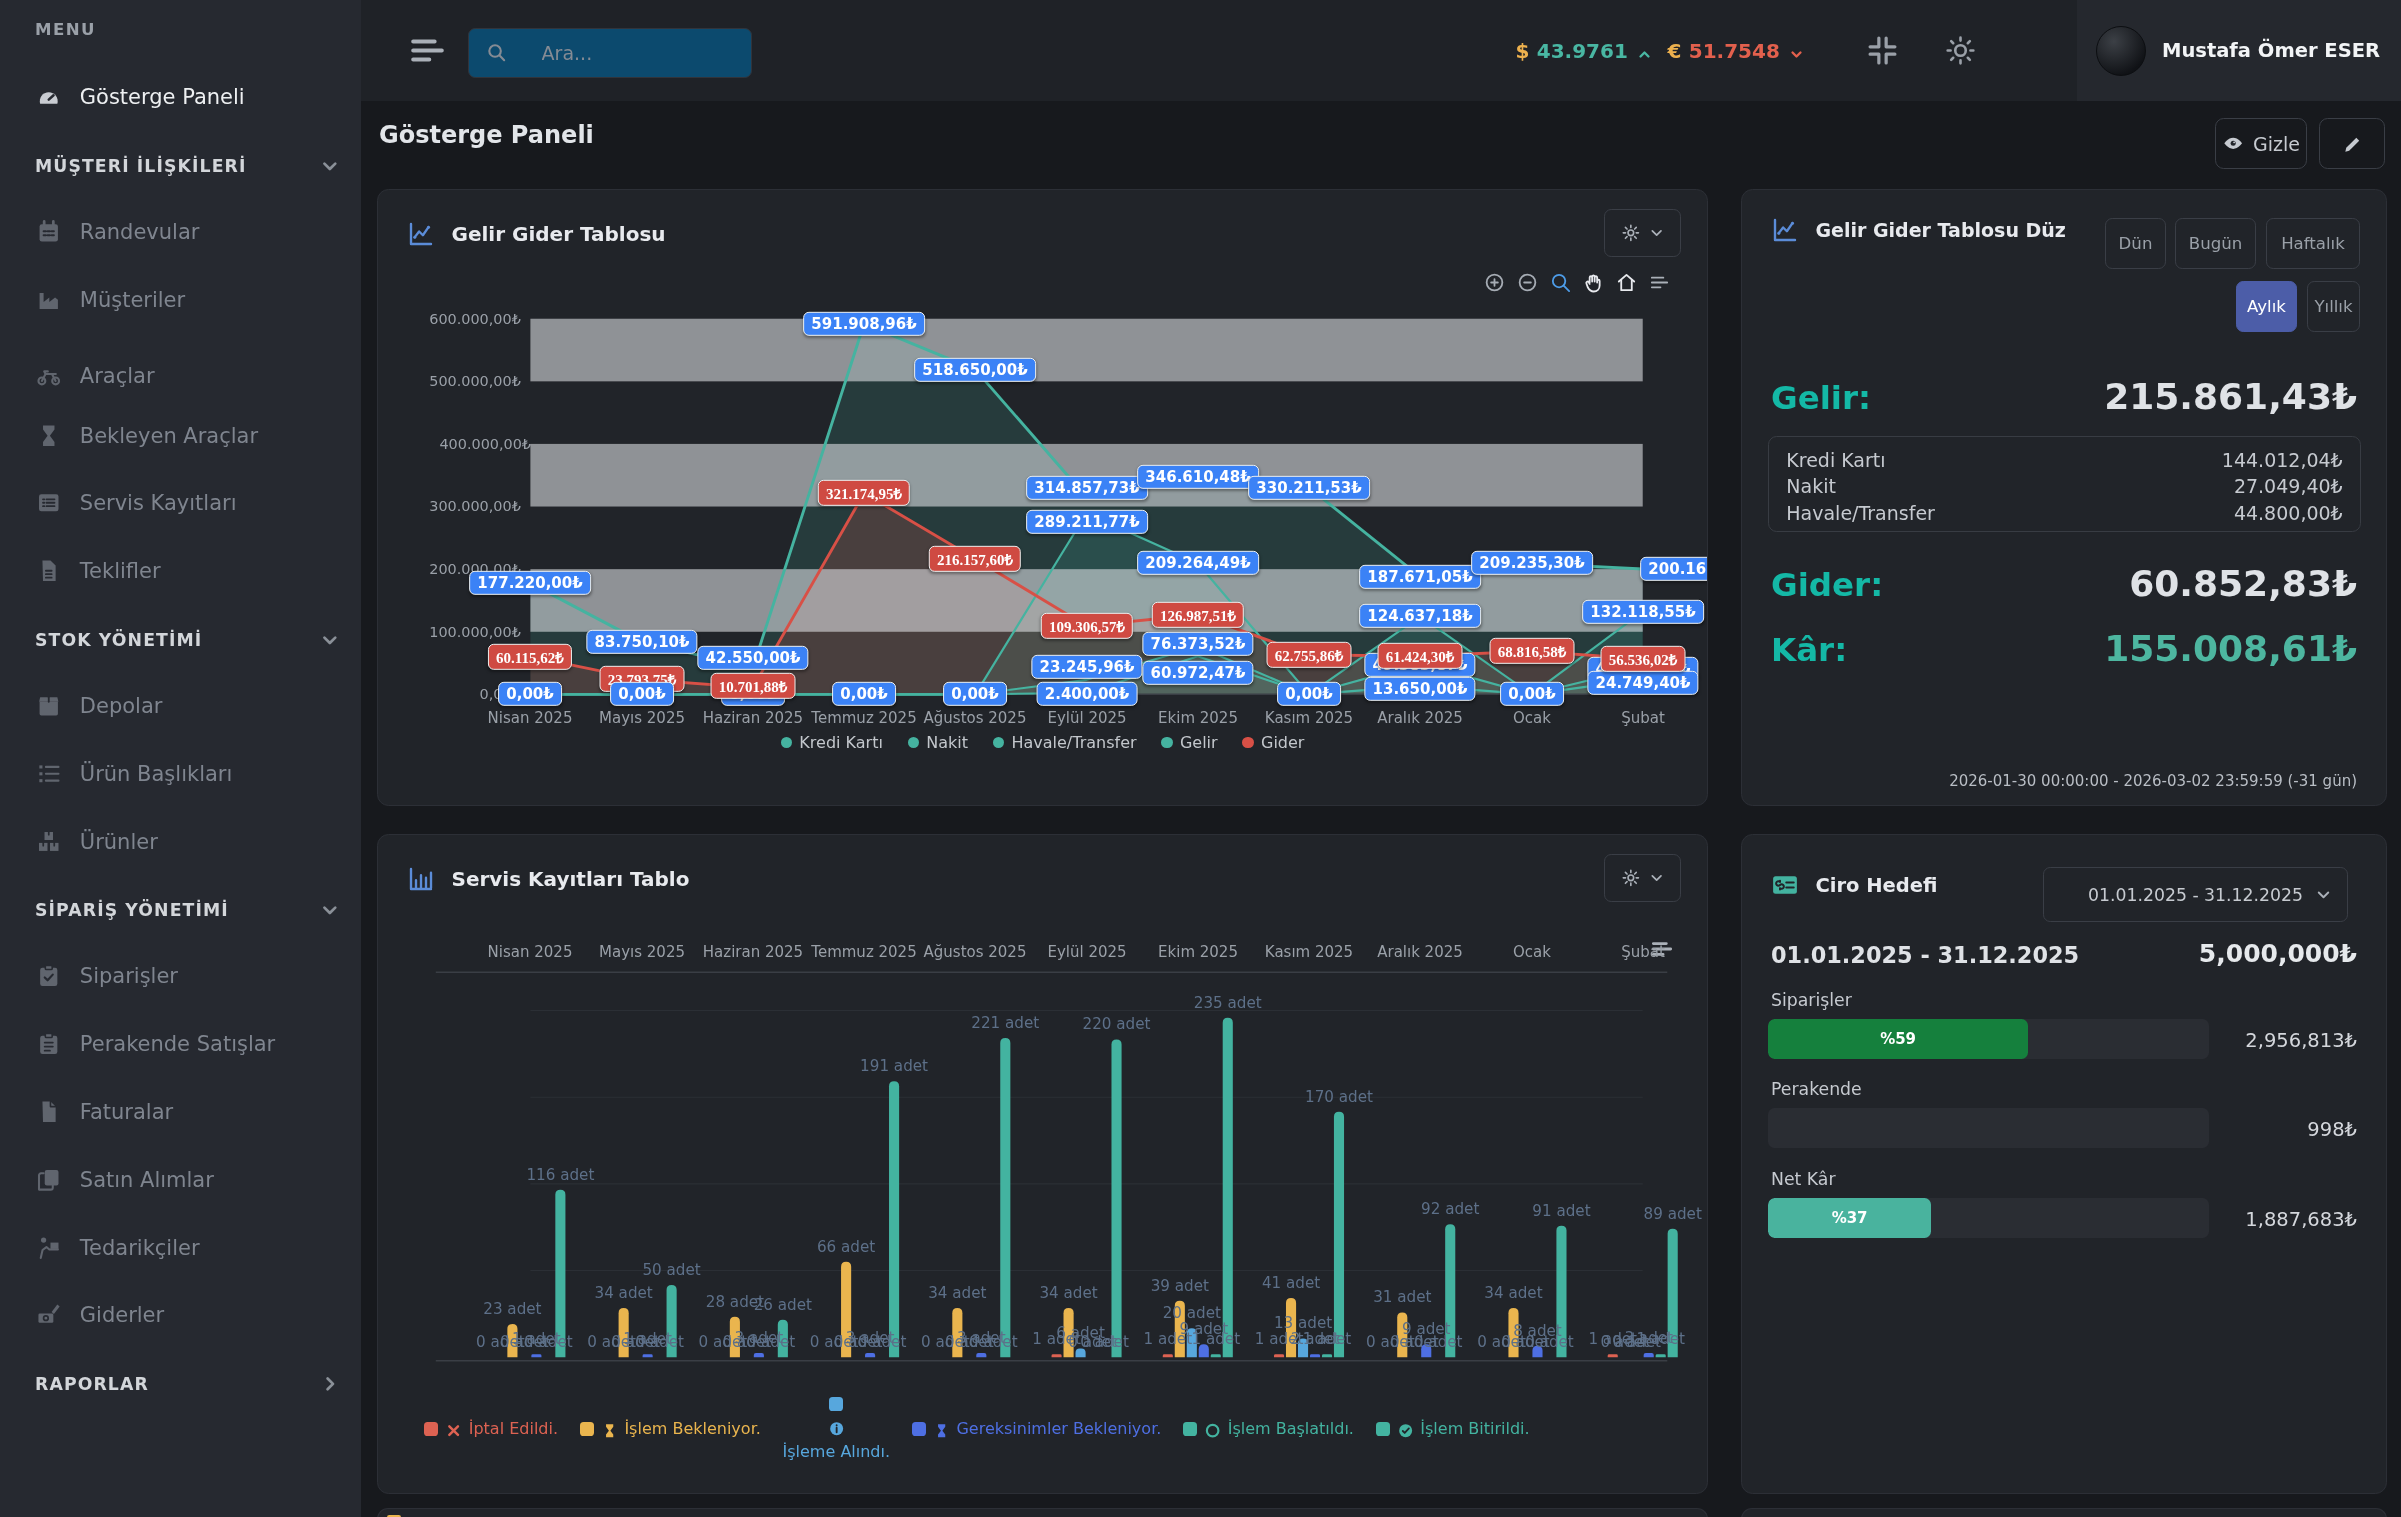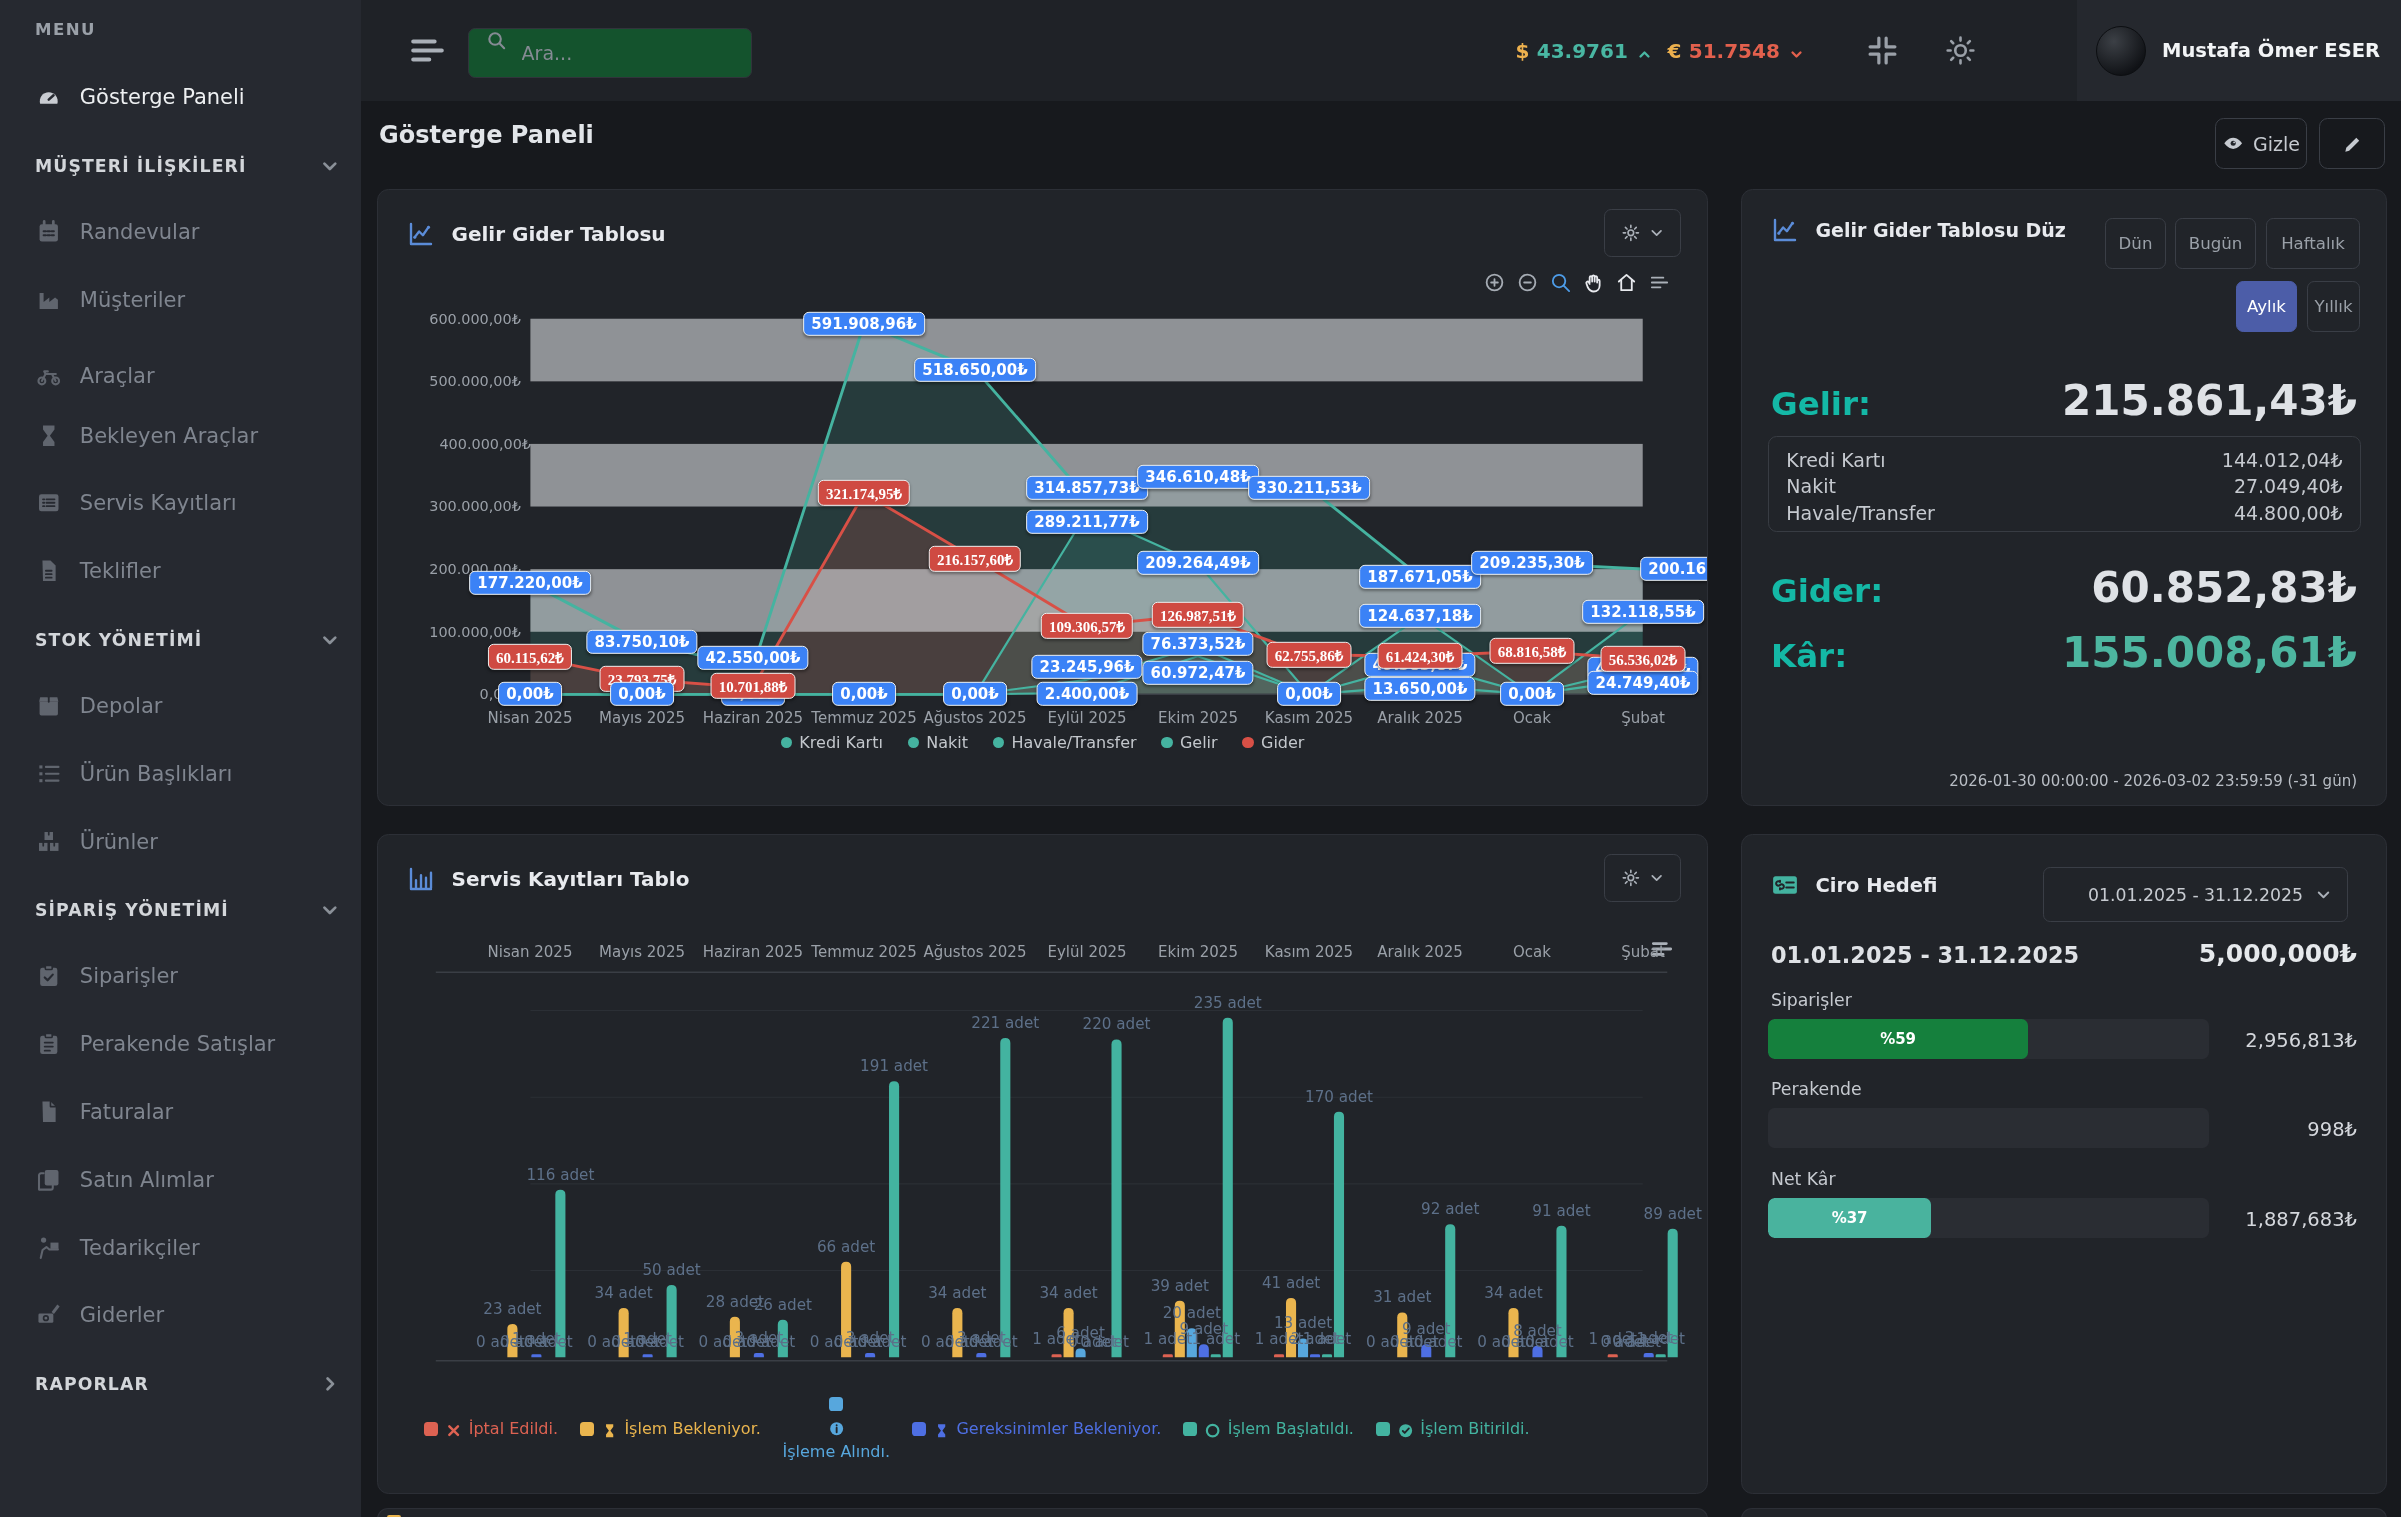--- a/index.html
+++ b/index.html
@@ -13,22 +13,22 @@
   .side-row.active .sicon{color:#c9ccd2;}
   .side-row .slabel{margin-left:17.3px;font-size:21px;color:#81879   1;}
   .side-row .slabel{color:#7f858f;}
   .side-row.active .slabel{color:#eef0f2;}
   .side-section{position:absolute;left:0;width:361px;height:43px;display:flex;align-items:center;cursor:pointer;}
   .side-section .sec-label{margin-left:35px;font-size:17.3px;font-weight:700;letter-spacing:1.1px;color:#d3d6da;}
   .side-section .sec-chev{position:absolute;right:20px;width:21.7px;height:21.7px;color:#8a9098;}
   
   #topbar{position:absolute;left:361px;top:0;width:2040px;height:101px;background:#1f2227;z-index:4;}
   #hamburger{position:absolute;left:45px;top:29px;width:43px;height:43px;color:#aab0b8;cursor:pointer;}
-  #searchbox{position:absolute;left:107px;top:27.5px;width:282px;height:48px;background:#14532d;border:0.7px solid #31343b;
-    border-radius:7.2px;display:flex;}
+  #searchbox{position:absolute;left:107px;top:27.5px;width:282px;height:48px;background:#0c4a6e;border:0.7px solid #31343b;
+    border-radius:7.2px;display:flex;align-items:center;gap:20px;}
   #searchbox .mag{width:23px;height:23px;margin-left:16px;color:#858b94;}
   #searchbox input{background:transparent;border:none;outline:none;color:#a8aeb6;font-size:19px;margin-left:11.6px;width:202px;
     font-family:inherit;}
   #searchbox input::placeholder{color:#858b94;}
   .fx{position:absolute;top:0;height:101px;display:flex;align-items:center;gap:7.2px;font-weight:700;font-size:20px;}
   .fx .sym{color:#edb14e;}
   .fx .chev{width:19px;height:19px;}
   #usd{right:747px;} #usd .val{color:#49b7a3;} #usd .chev{color:#49b7a3;}
   #eur{right:595px;} #eur .val{color:#e2604d;} #eur .chev{color:#e2604d;}
   .topic{position:absolute;top:33px;width:35px;height:35px;color:#9aa0a8;cursor:pointer;}
@@ -70,21 +70,21 @@
   .badge.red{background:#cf4a42;font-family:Liberation Serif, serif;}
   #c1-legend{position:absolute;left:0;top:543px;width:1329px;display:flex;justify-content:center;gap:24.6px;}
   .lg1{display:flex;align-items:center;gap:7.2px;font-size:16px;color:#c3c7cc;cursor:pointer;}
   .lg1 .dot{width:11.6px;height:11.6px;border-radius:50%;}
   
   .pill-btn{position:absolute;height:51px;border:0.7px solid #3a3e46;border-radius:7.2px;background:transparent;color:#9aa0a8;
     font-size:16.6px;display:flex;align-items:center;justify-content:center;cursor:pointer;font-family:inherit;}
   .pill-btn.active{background:#4c5da8;border-color:#4c5da8;color:#fff;}
   .big-row{position:absolute;left:29px;right:29px;display:flex;justify-content:space-between;align-items:baseline;}
   .big-row .bl{font-size:32.5px;font-weight:700;color:#14b8a6;}
-  .big-row .bv{font-size:42px;font-weight:700;color:#dfe2e6;}
+  .big-row .bv{font-size:36px;font-weight:700;color:#dfe2e6;}
   .big-row .bv.teal{color:#4db6a0;}
   #ic-box{position:absolute;left:26px;top:246px;width:591px;height:94px;border:0.7px solid #383c43;border-radius:8.7px;}
   .ic-row{position:absolute;left:17.3px;right:17.3px;display:flex;justify-content:space-between;font-size:19px;color:#c6cad0;}
   #ic-footer{position:absolute;right:29px;top:582px;font-size:15px;color:#b9bec5;}
   
   #c2-months .c2m{position:absolute;top:108px;font-size:15px;color:#9aa0a8;transform:translateX(-50%);white-space:nowrap;}
   #c2-svg{position:absolute;left:0;top:0;}
   #c2-burger{position:absolute;right:32px;top:101px;width:26px;height:26px;color:#aab0b8;cursor:pointer;}
   #c2-legend{position:absolute;left:46px;top:562px;display:flex;gap:21.7px;align-items:center;}
   .lg2{display:flex;align-items:center;gap:6.5px;font-size:16px;cursor:pointer;}

